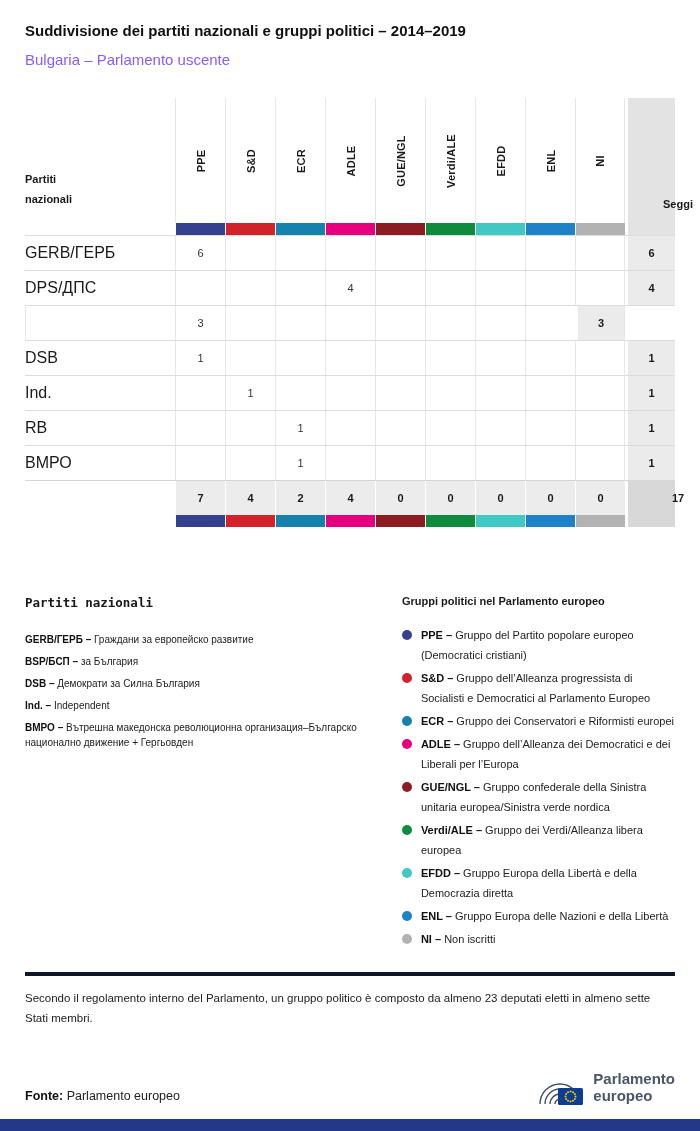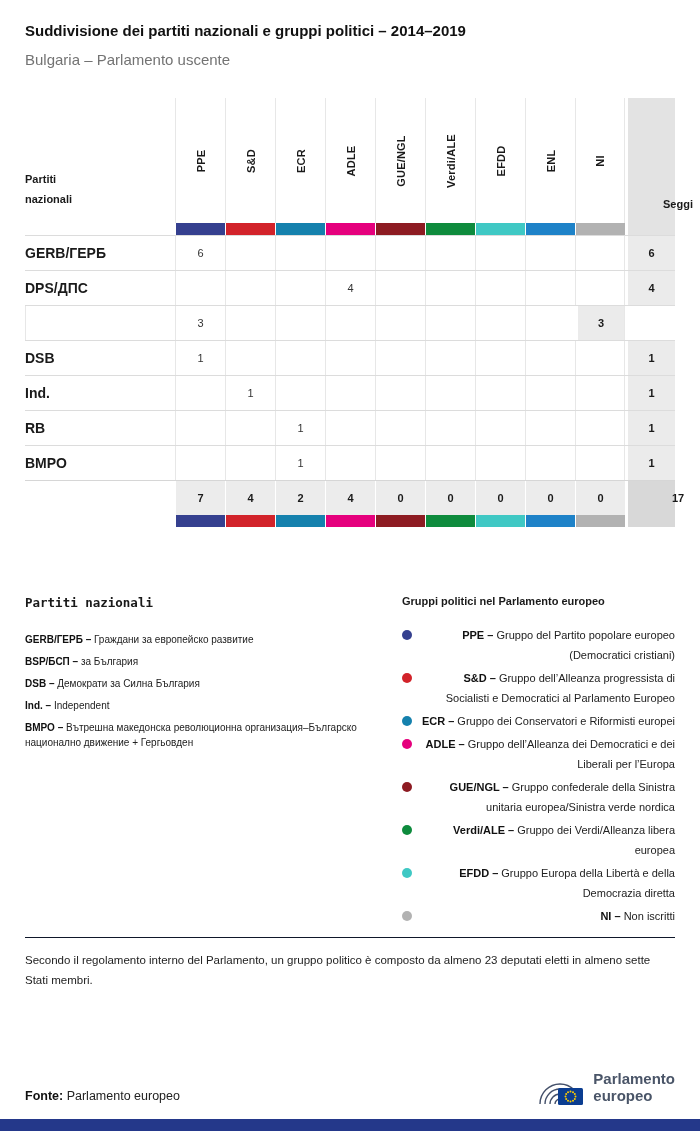--- a/index.html
+++ b/index.html
@@ -3,21 +3,21 @@
 <meta charset="utf-8">
 <style>
   * { margin:0; padding:0; box-sizing:border-box; }
   html,body { background:#fff; }
   body {
     width:700px; height:1131px; position:relative; overflow:hidden;
     font-family:"Liberation Sans", sans-serif; color:#1a1a1a;
   }
   .page { padding:0 25px; }
   .title { padding-top:22px; font-size:15px; font-weight:bold; color:#111; }
-  .subtitle { margin-top:12px; font-size:15px; color:#737373; }
+  .subtitle { margin-top:12px; font-size:15px; color:#8b5cf6; }
 
   
   .tablewrap { margin-top:30px; width:650px; }
   .trow { display:grid; grid-template-columns:150px repeat(9,50px) 50px; }
   .hrow { height:125px; }
   .hrow .gcell { position:relative; border-left:1px solid #e7e7e7; }
   .hrow > div:nth-child(10), .drow > div:nth-child(10) { border-right:1px solid #e7e7e7; }
   .vlabel {
     position:absolute; left:50%; top:50%;
     transform:translate(-50%,-50%) rotate(180deg);
@@ -25,40 +25,40 @@
   }
   .corner { position:relative; }
   .corner-label { position:absolute; left:0; bottom:14px; font-size:11px; font-weight:bold; line-height:20px; }
   .seggi-h { background:#e3e3e3; border-left:3px solid #fff; position:relative; }
   .seggi-label { position:absolute; left:0; right:0; bottom:13px; text-align:center; font-size:11px; font-weight:bold;padding-left:35px; }
   .brow { height:12px; }
   .brow .bar { border-left:1px solid #fff; }
   .seggi-bar { background:#e3e3e3; border-left:3px solid #fff; }
   .seggi-bar.dark { background:#d8d8d8; }
   .drow { height:35px; border-top:1px solid #dcdcdc; }
-  .plabel { font-size:14px; font-weight:bold; line-height:34px; color:#1a1a1a; }
+  .plabel { font-size:16px; font-weight:normal; line-height:34px; color:#1a1a1a; }
   .vcell { text-align:center; font-size:11px; line-height:34px; color:#333; border-left:1px solid #e7e7e7; }
   .scell { background:#ebebeb; border-left:3px solid #fff; text-align:center; font-size:11px; font-weight:bold; line-height:34px; }
   .totrow { height:35px; border-top:1px solid #d6d6d6; }
   .tcell { background:#ececec; border-left:1px solid #fff; text-align:center; font-size:11px; font-weight:bold; line-height:34px; }
   .tseggi { background:#d8d8d8; border-left:3px solid #fff; text-align:center; font-size:11px; font-weight:bold; line-height:34px;padding-left:44px; }
 
   
   .legend { display:flex; margin-top:68px;gap:20px; }
   .legend-left { width:352px; }
   .ll-title { font-family:"DejaVu Sans Mono", monospace; font-weight:bold; font-size:12.5px; margin-bottom:22px; }
   .ll-item { font-size:10px; line-height:15px; margin-bottom:7px; color:#222; max-width:340px; }
   .legend-right { width:282px; margin-left:16px; }
   .lr-title { font-size:11px; font-weight:bold; margin-bottom:18px; }
-  .lr-item { position:relative; padding-left:19px; font-size:11px; line-height:20px; margin-bottom:3px; color:#222;text-align:right; }
+  .lr-item { position:relative; padding-left:19px; font-size:11px; line-height:20px; margin-bottom:3px; color:#222; }
   .dot { position:absolute; left:0; top:4.5px; width:10px; height:10px; border-radius:50%; }
   .b { font-weight:bold; color:#111; }
 
   
-  .note { margin-top:8px; width:650px; border-top:1px solid #0f172a; padding-top:12px; font-size:11.5px; line-height:20px; color:#222; }
+  .note { margin-top:20px; width:650px; border-top:4px solid #0f172a; padding-top:12px; font-size:11.5px; line-height:20px; color:#222; }
   .footer { position:absolute; left:25px; right:25px; bottom:24px; display:flex; justify-content:space-between; align-items:flex-end; }
   .fonte { font-size:12.5px; color:#222; padding-bottom:4px; }
   .eplogo { display:flex; align-items:center; }
   .eplogo-text { margin-left:9px; font-size:15px; font-weight:bold; color:#4a5568; line-height:17px; }
   .bottombar { position:absolute; left:0; bottom:0; width:700px; height:12px; }
 </style>
 </head>
 <body>
 
 <div class="page">
@@ -250,20 +250,21 @@
     </div>
     <div class="legend-right">
       <div class="lr-title">Gruppi politici nel Parlamento europeo</div>
       <div class="lr-item"><span class="dot" style="background: rgb(53, 64, 143);"></span><span class="b">PPE –</span> <span>Gruppo del Partito popolare europeo (Democratici cristiani)</span></div>
       <div class="lr-item"><span class="dot" style="background: rgb(210, 35, 42);"></span><span class="b">S&amp;D –</span> <span>Gruppo dell’Alleanza progressista di Socialisti e Democratici al Parlamento Europeo</span></div>
       <div class="lr-item"><span class="dot" style="background: rgb(21, 129, 173);"></span><span class="b">ECR –</span> <span>Gruppo dei Conservatori e Riformisti europei</span></div>
       <div class="lr-item"><span class="dot" style="background: rgb(229, 0, 125);"></span><span class="b">ADLE –</span> <span>Gruppo dell’Alleanza dei Democratici e dei Liberali per l’Europa</span></div>
       <div class="lr-item"><span class="dot" style="background: rgb(141, 27, 34);"></span><span class="b">GUE/NGL –</span> <span>Gruppo confederale della Sinistra unitaria europea/Sinistra verde nordica</span></div>
       <div class="lr-item"><span class="dot" style="background: rgb(14, 139, 61);"></span><span class="b">Verdi/ALE –</span> <span>Gruppo dei Verdi/Alleanza libera europea</span></div>
       <div class="lr-item"><span class="dot" style="background: rgb(63, 200, 196);"></span><span class="b">EFDD –</span> <span>Gruppo Europa della Libertà e della Democrazia diretta</span></div>
+      <div class="lr-item"><span class="dot" style="background: rgb(30, 130, 200);"></span><span class="b">ENL –</span> <span>Gruppo Europa delle Nazioni e della Libertà</span></div>
       <div class="lr-item"><span class="dot" style="background: rgb(178, 178, 178);"></span><span class="b">NI –</span> <span>Non iscritti</span></div>
     </div>
   </div>
 
   <div class="note">Secondo il regolamento interno del Parlamento, un gruppo politico è composto da almeno 23 deputati eletti in almeno sette Stati membri.</div>
 
   <div class="footer">
     <div class="fonte"><span class="b">Fonte:</span> <span>Parlamento europeo</span></div>
     <div class="eplogo">
       <svg width="48" height="40" viewBox="0 0 48 40">

